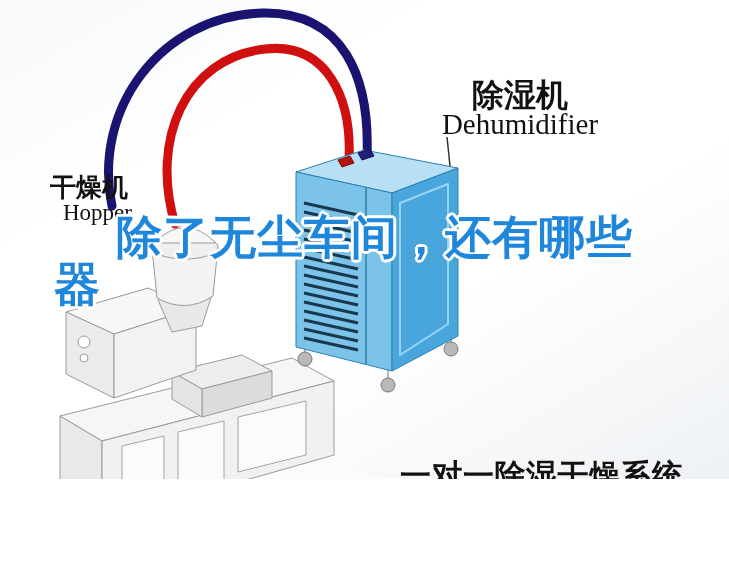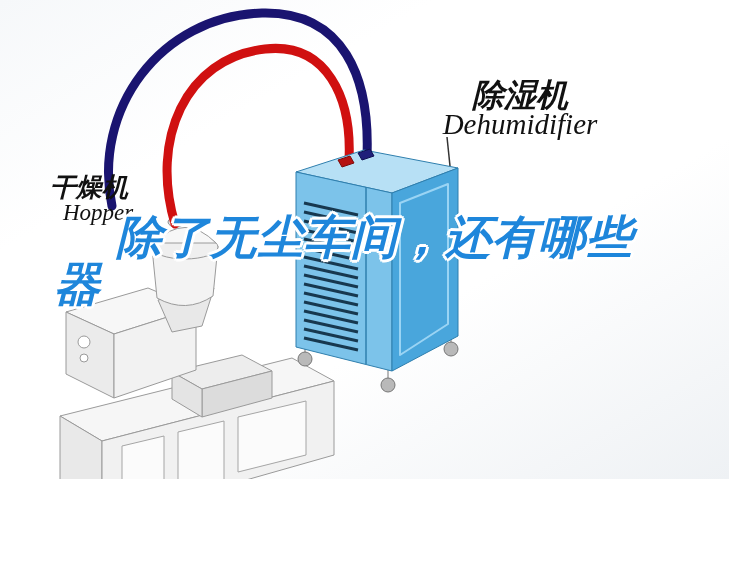--- a/index.html
+++ b/index.html
@@ -2,21 +2,20 @@
 <html style="--overlay-text: #1e86db; --label-text: #111111; --hose-red: #d01010; --hose-navy: #1a1470; --unit-top: #b7e0f5; --unit-front: #7cc3ea; --unit-door: #49a6dc; --unit-vent: #17384f; --unit-outline: #2f7fae;"><head>
 <meta charset="utf-8">
 <style>
   html,body{margin:0;padding:0;}
   #stage{
     position:relative;
     width:729px;height:479px;
     overflow:hidden;
     background:linear-gradient(150deg,#f6f8fa 0%,#ffffff 28%,#ffffff 62%,#eef1f4 100%);
     font-family:"Liberation Sans",sans-serif;
-    font-style:italic;
   }
   #illustration{position:absolute;left:0;top:0;width:729px;height:561px;}
 
   
   .label-zh{
     position:absolute;
     font-family:"Liberation Sans",sans-serif;
     font-weight:bold;
     color:var(--label-text,#111111);
     white-space:nowrap;
@@ -130,19 +129,20 @@
 
     <line x1="447" y1="137" x2="450" y2="166" stroke="#333333" stroke-width="1.5"></line>
   </svg>
 
   <div id="dehumidifier-label-zh" class="label-zh">除湿机</div>
   <div id="dehumidifier-label-en" class="label-en">Dehumidifier</div>
 
   <div id="hopper-label-zh" class="label-zh">干燥机</div>
   <div id="hopper-label-en" class="label-en">Hopper</div>
 
+  <div id="system-label-zh" class="label-zh">一对一除湿干燥系统</div>
 
   <div id="headline-overlay">
     <div class="line1">除了无尘车间，还有哪些</div>
     <div class="line3">器</div>
   </div>
 
 </div>
 
 </body></html>

